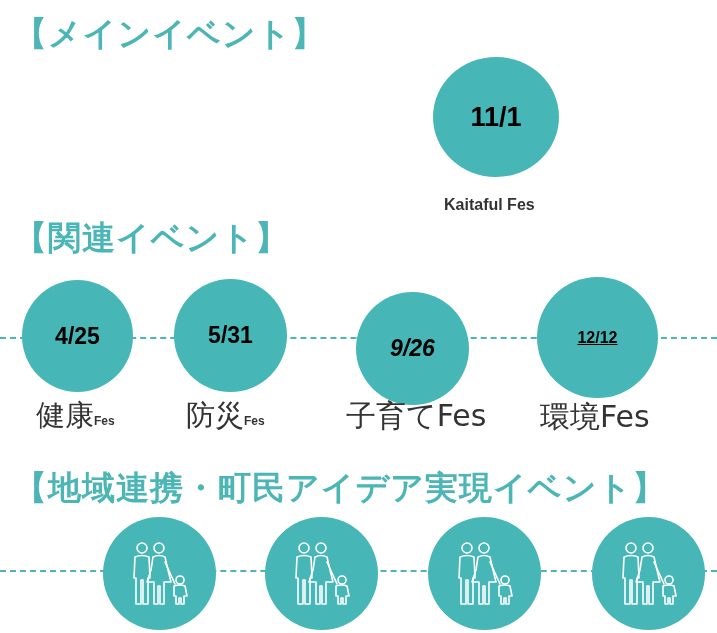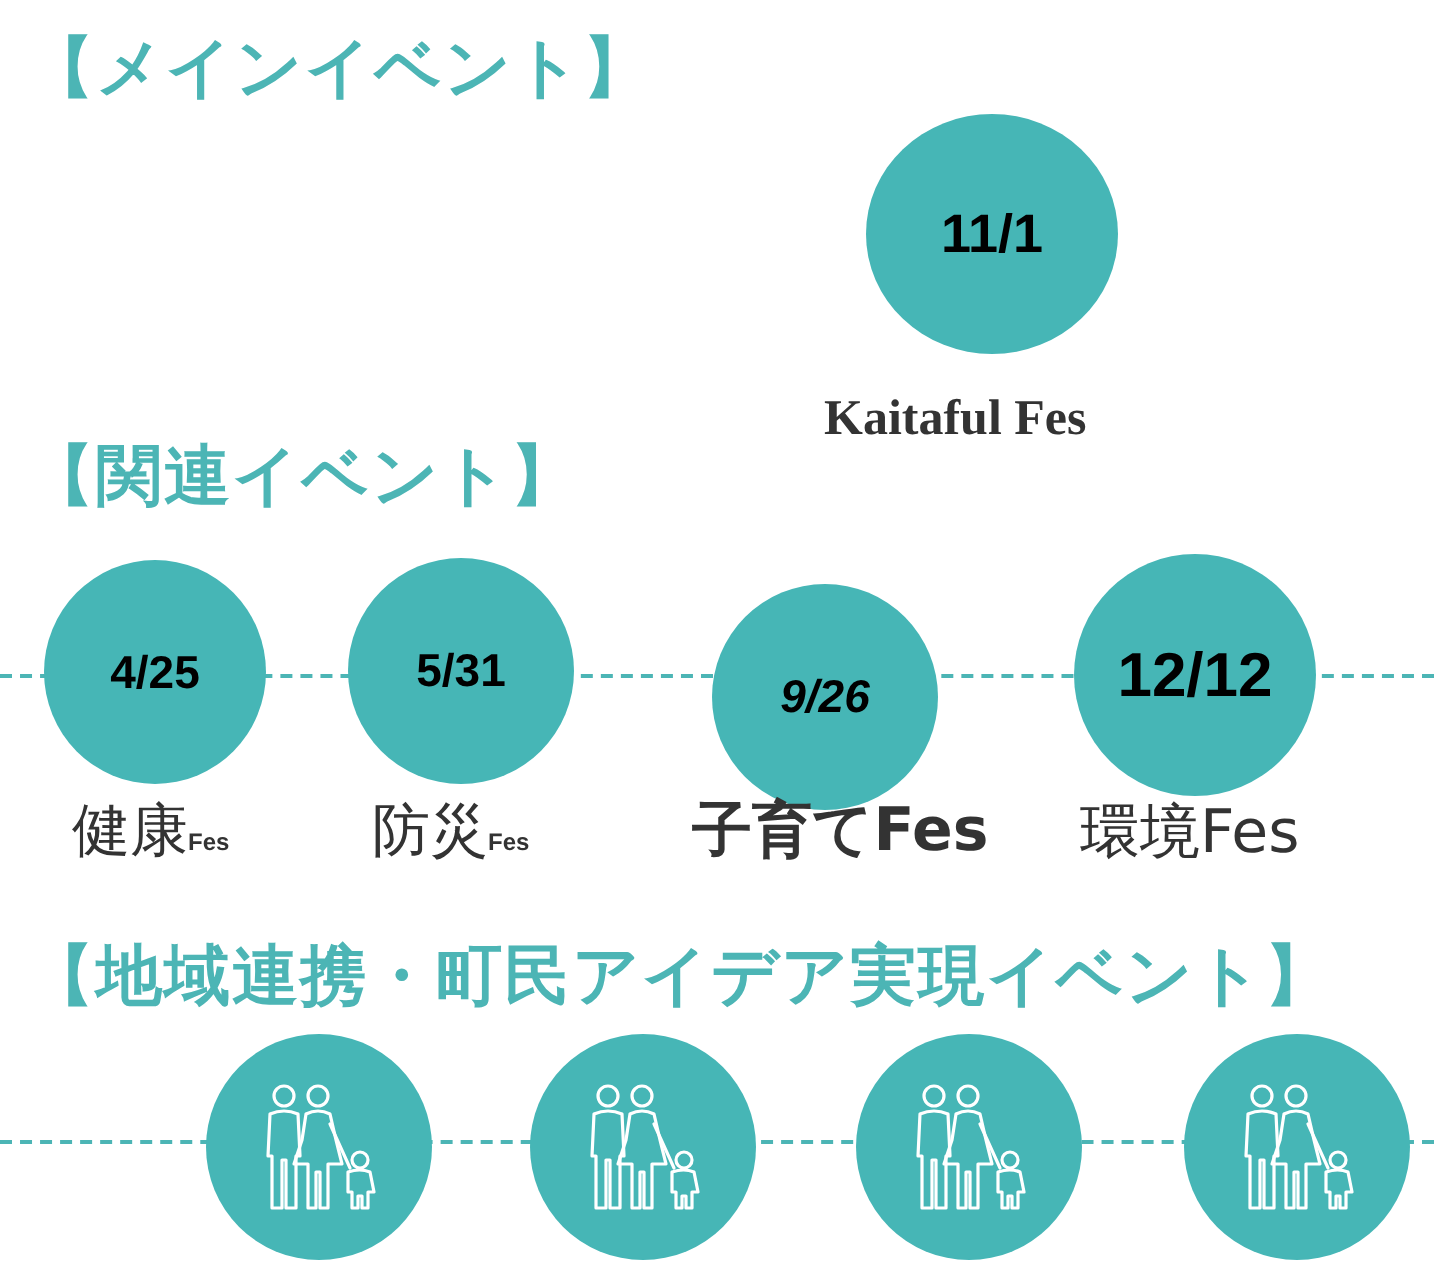--- a/index.html
+++ b/index.html
@@ -16,46 +16,46 @@
   .icon svg { display: block; }
 </style>
 </head>
 <body>
 
 <div class="heading" style="left:14px; top:17px;">【メインイベント】</div>
 
 <div class="circle" style="left:433px; top:57px; width:126px; height:120px;">
   <span class="date" style="font-size:27px;">11/1</span>
 </div>
-<div class="label" style="left:412px; top:197px; font-size:25px; font-weight:bold; font-family:Liberation Serif, serif;">Kaitaful Fes</div>
+<div class="label" style="left:444px; top:197px; font-size:16px; font-weight:bold; font-family:Liberation Sans, sans-serif;">Kaitaful Fes</div>
 
 <div class="heading" style="left:14px; top:221px;">【関連イベント】</div>
 
 <div class="dash" style="left:0; width:717px; top:337px;"></div>
 
 <div class="circle" style="left:22px; top:280px; width:111px; height:112px;">
   <span class="date" style="font-size:23px;">4/25</span>
 </div>
 <div class="circle" style="left:174px; top:279px; width:113px; height:113px;">
   <span class="date" style="font-size:23px;">5/31</span>
 </div>
 <div class="circle" style="left:356px; top:292px; width:113px; height:113px;font-style:italic;">
   <span class="date" style="font-size:23px;">9/26</span>
 </div>
 <div class="circle" style="left:537px; top:277px; width:121px; height:121px;">
-  <span class="date" style="font-size:31px;">12/12</span>
+  <span class="date" style="font-size:16px;text-decoration:underline;">12/12</span>
 </div>
 
 <div class="label" style="left:36px; top:401px; font-size:29px;">
   <span>健康</span><span class="small">Fes</span>
 </div>
 <div class="label" style="left:186px; top:401px; font-size:29px;">
   <span>防災</span><span class="small">Fes</span>
 </div>
-<div class="label" style="left:346px; top:401px; font-size:30px;font-weight:bold;">
+<div class="label" style="left:346px; top:401px; font-size:30px;">
   <span>子育てFes</span>
 </div>
 <div class="label" style="left:540px; top:402px; font-size:30px;text-align:center;">
   <span>環境Fes</span>
 </div>
 
 <div class="heading" style="left:14px; top:471px;">【地域連携・町民アイデア実現イベント】</div>
 
 <div class="dash" style="left:0; width:717px; top:570px;"></div>
 

